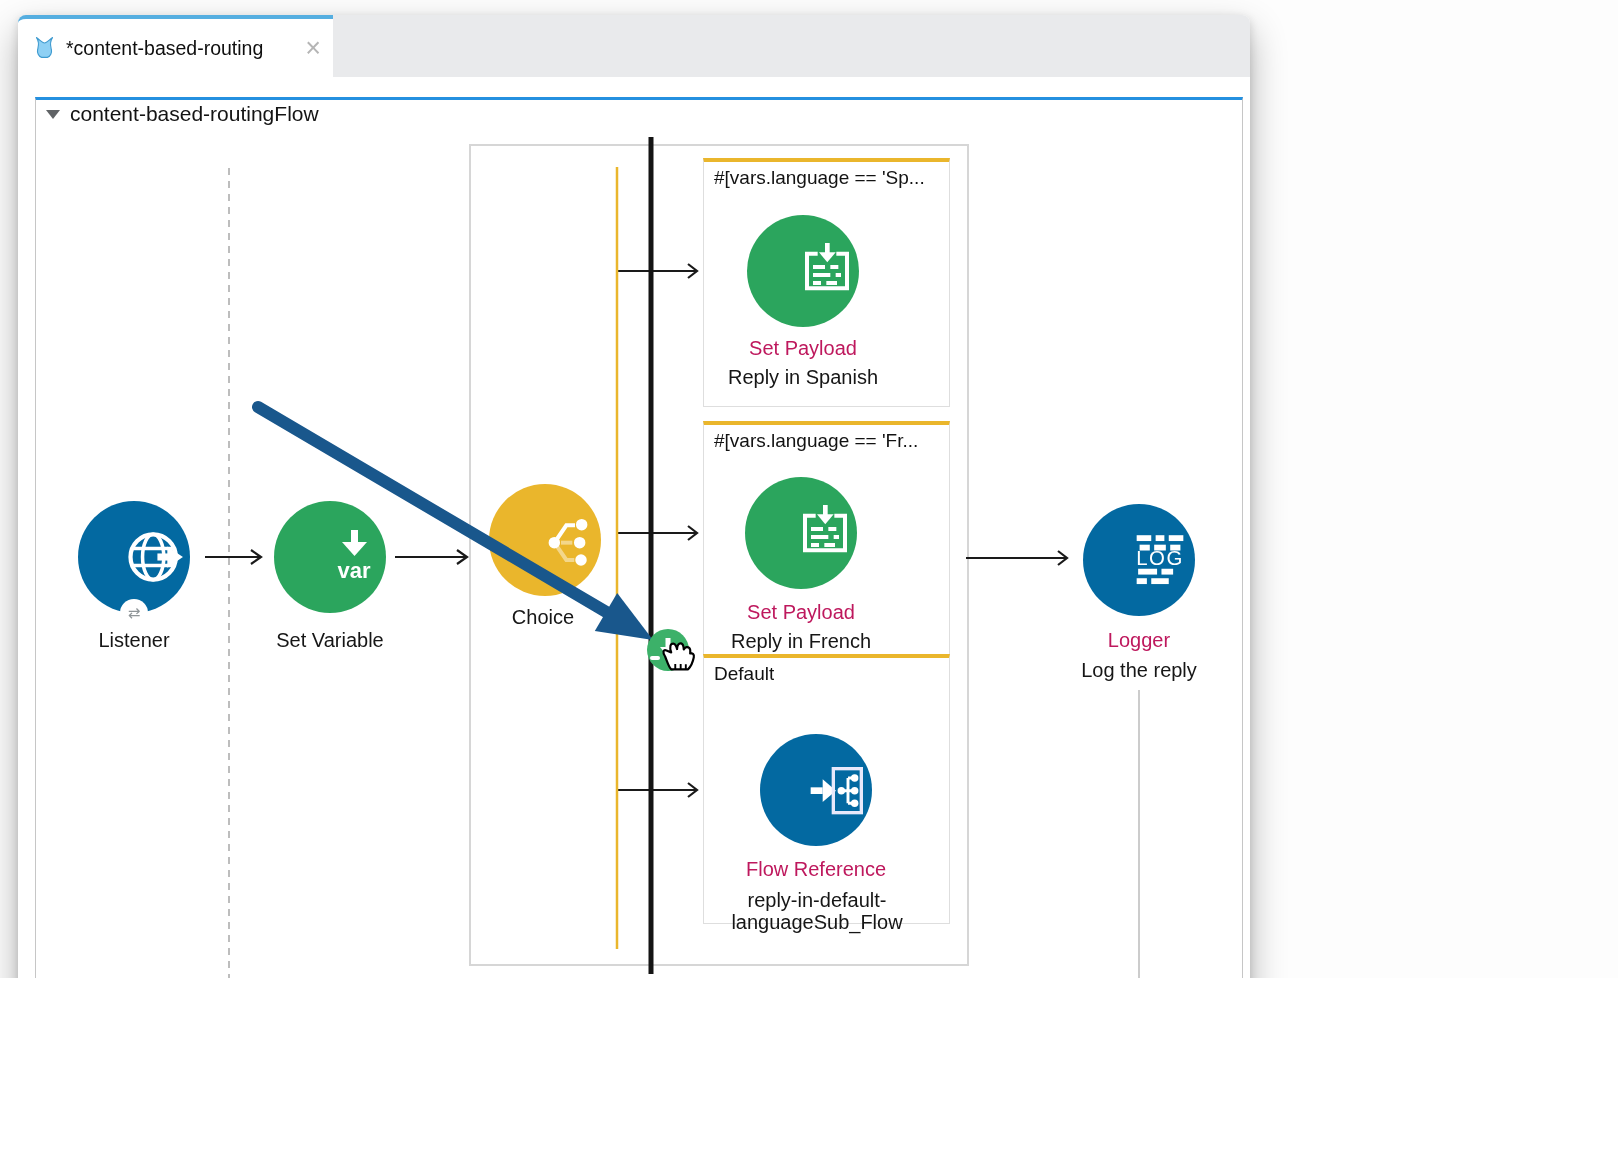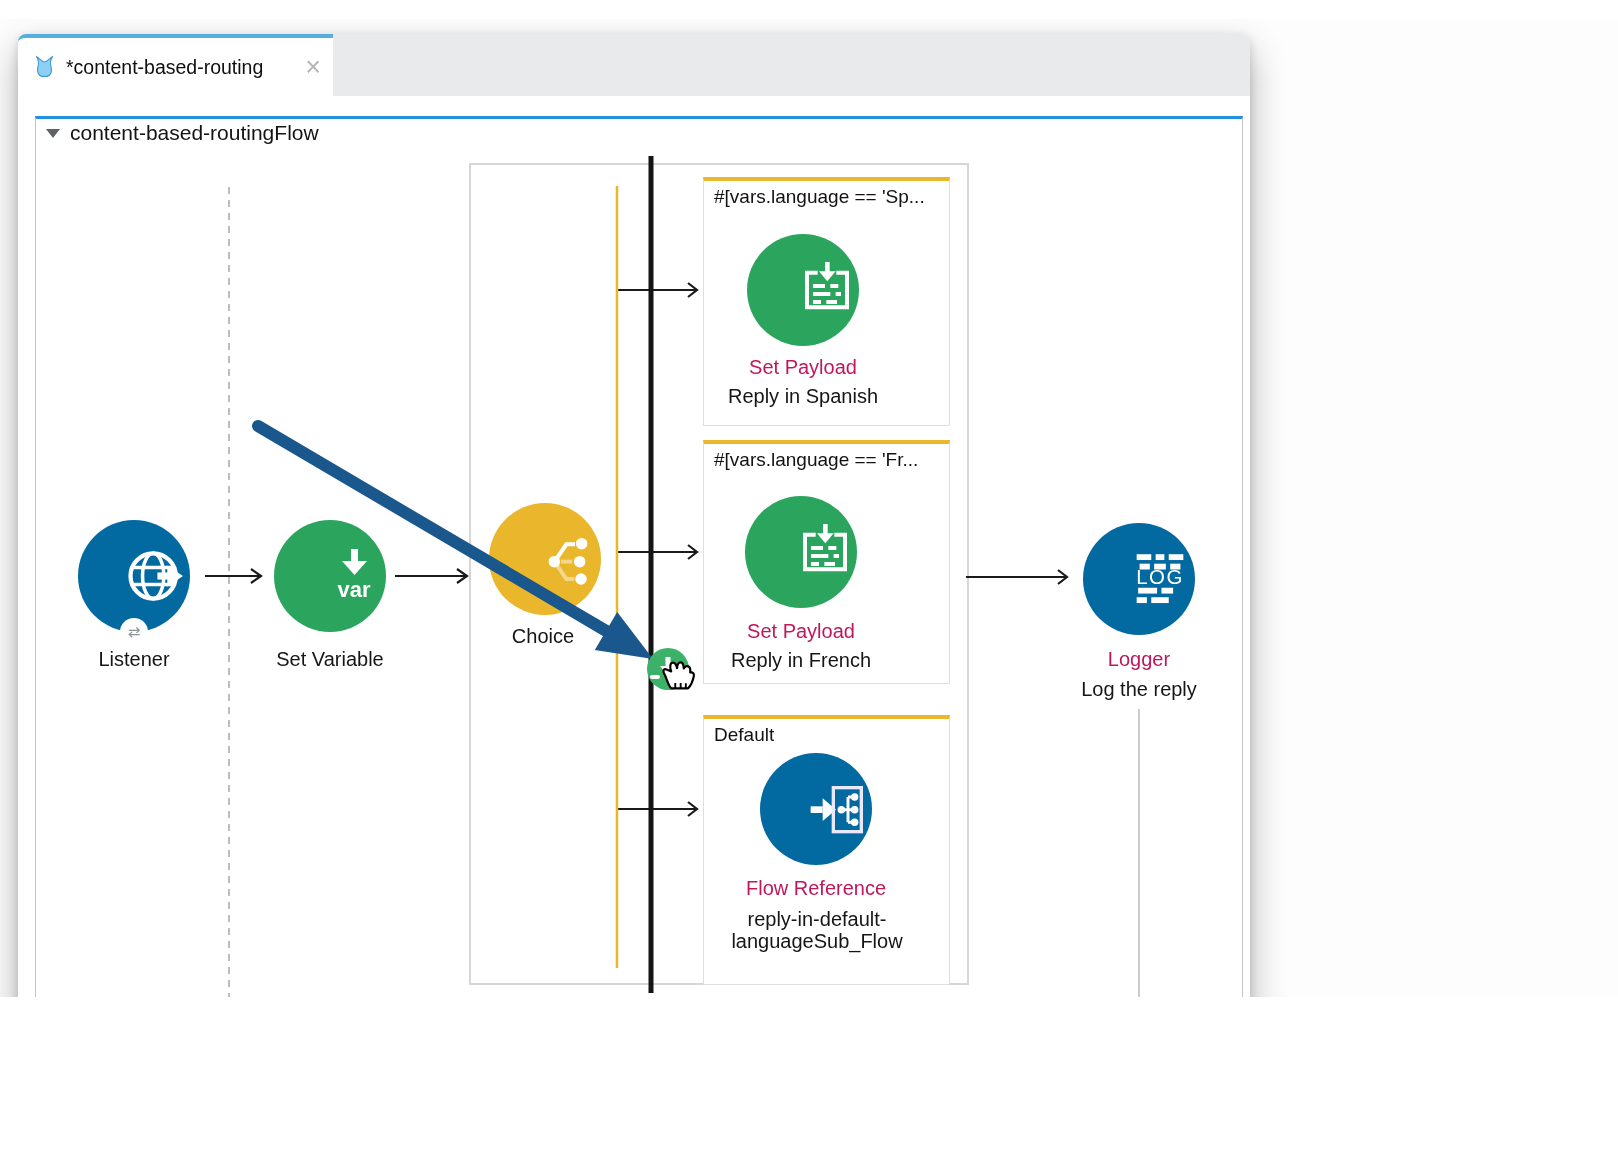--- a/index.html
+++ b/index.html
@@ -1,17 +1,17 @@
 <!DOCTYPE html>
 <html><head>
 <meta charset="utf-8">
 <style>
   html,body{margin:0;padding:0;background:#ffffff;}
   .stage{position:relative;width:1618px;height:978px;background:#fdfdfd;overflow:hidden;
-         font-family:"Liberation Sans","DejaVu Sans",sans-serif;color:#161616;margin-top:19px;}
+         font-family:"Liberation Sans","DejaVu Sans",sans-serif;color:#161616;}
   .window{position:absolute;left:18px;top:15px;width:1232px;height:1126px;background:#fff;
           border-radius:8px 8px 4px 4px;
           box-shadow:0 16px 36px rgba(0,0,0,.30),0 3px 10px rgba(0,0,0,.15);}
   .tabstrip{position:absolute;left:18px;top:15px;width:1232px;height:62px;background:#e9eaec;
             border-radius:8px 8px 0 0;}
   .tab{position:absolute;left:0;top:0;width:315px;height:62px;background:#fff;
        border-top:4px solid #55aee0;border-radius:8px 0 0 0;box-sizing:border-box;
        display:flex;align-items:center;gap:8px;padding:0 12px 0 13px;}
   .tab-title{font-size:19.5px;color:#0f0f0f;white-space:nowrap;}
   .tab-close{margin-left:auto;color:#b5b5b5;font-size:27px;line-height:1;cursor:pointer;}
@@ -69,21 +69,21 @@
   <div class="flow-title z2">content-based-routingFlow</div>
 
   <div class="scope z1"></div>
 
   <div class="branch z1" style="top:158px;height:249px;padding-left:12px;">
     <div class="caption">#[vars.language == 'Sp...</div>
   </div>
   <div class="branch z1" style="top:421px;height:244px;">
     <div class="caption">#[vars.language == 'Fr...</div>
   </div>
-  <div class="branch z1" style="top:696px;height:270px;text-decoration:underline;">
+  <div class="branch z1" style="top:654px;height:270px;text-decoration:underline;">
     <div class="caption">Default</div>
   </div>
 
   <svg class="svglayer z2">
     <path d="M229 168 V1129" stroke="#bdbdbd" stroke-width="2" stroke-dasharray="7 6" fill="none"></path>
     <g stroke="#1a1a1a" stroke-width="2.2" fill="none">
       <path d="M205 557 H260 M251 550 L261 557 L251 564"></path>
       <path d="M395 557 H466 M457 550 L467 557 L457 564"></path>
       <path d="M617 271 H696 M688 264 L697 271 L688 278"></path>
       <path d="M617 533 H696 M688 526 L697 533 L688 540"></path>

